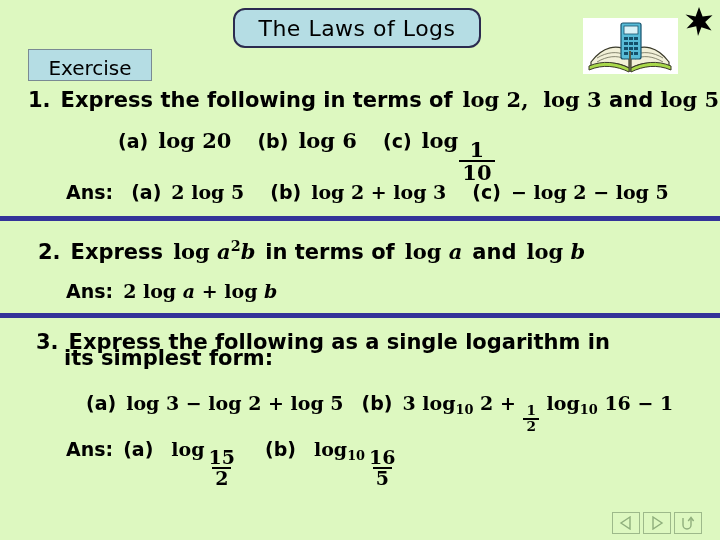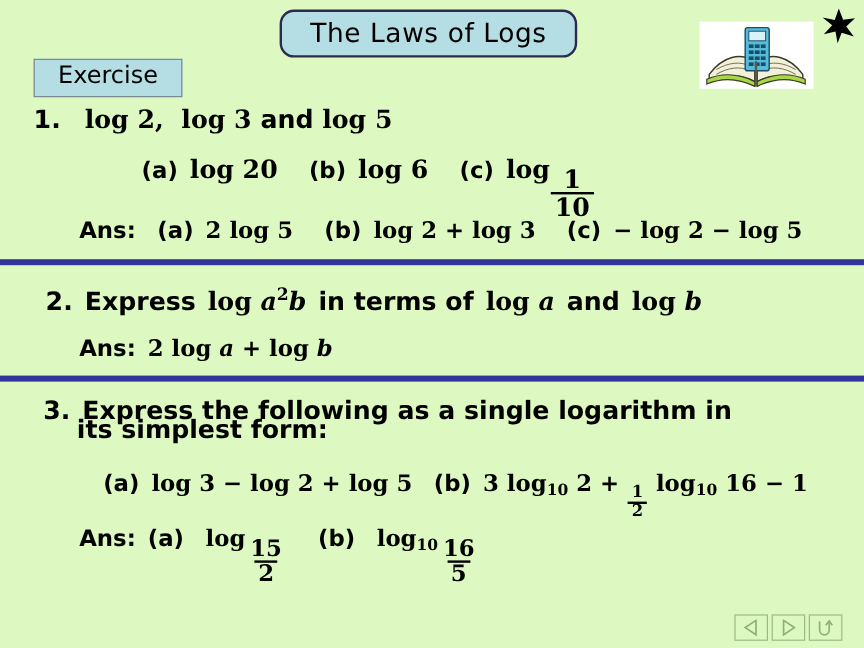--- a/index.html
+++ b/index.html
@@ -45,21 +45,21 @@
   
   #exercise-box {
     position: absolute;
     left: 28px;
     top: 49px;
     width: 124px;
     height: 32px;
     background: #b5dde4;
     border: 1px solid #7a8a93;
     display: flex;
-    align-items: flex-start;
+    align-items: flex-end;
     justify-content: center;
     box-sizing: border-box;
   }
   #exercise-box .t {
     font-size: 20px;
     color: #000;
     font-family: "DejaVu Sans", sans-serif;
   }
 
   
@@ -227,20 +227,21 @@
     </svg>
   </div>
 
   <div class="divider" id="divider-1"></div>
   <div class="divider" id="divider-2"></div>
 
   <div class="line hand" style="left:28px; top:87px;">
     <span class="row">
       <span>1.</span>
       <span class="gap-s"></span>
+      <span>Express the following in terms of</span>
       <span class="gap-s"></span>
       <span class="math">log 2,&nbsp; log 3 <span class="hand">and</span> log 5</span>
     </span>
   </div>
 
   <div class="line" style="left:118px; top:128px;">
     <span class="row math">
       <span class="hand-sm">(a)</span>
       <span class="gap-s"></span>
       <span>log 20</span>

